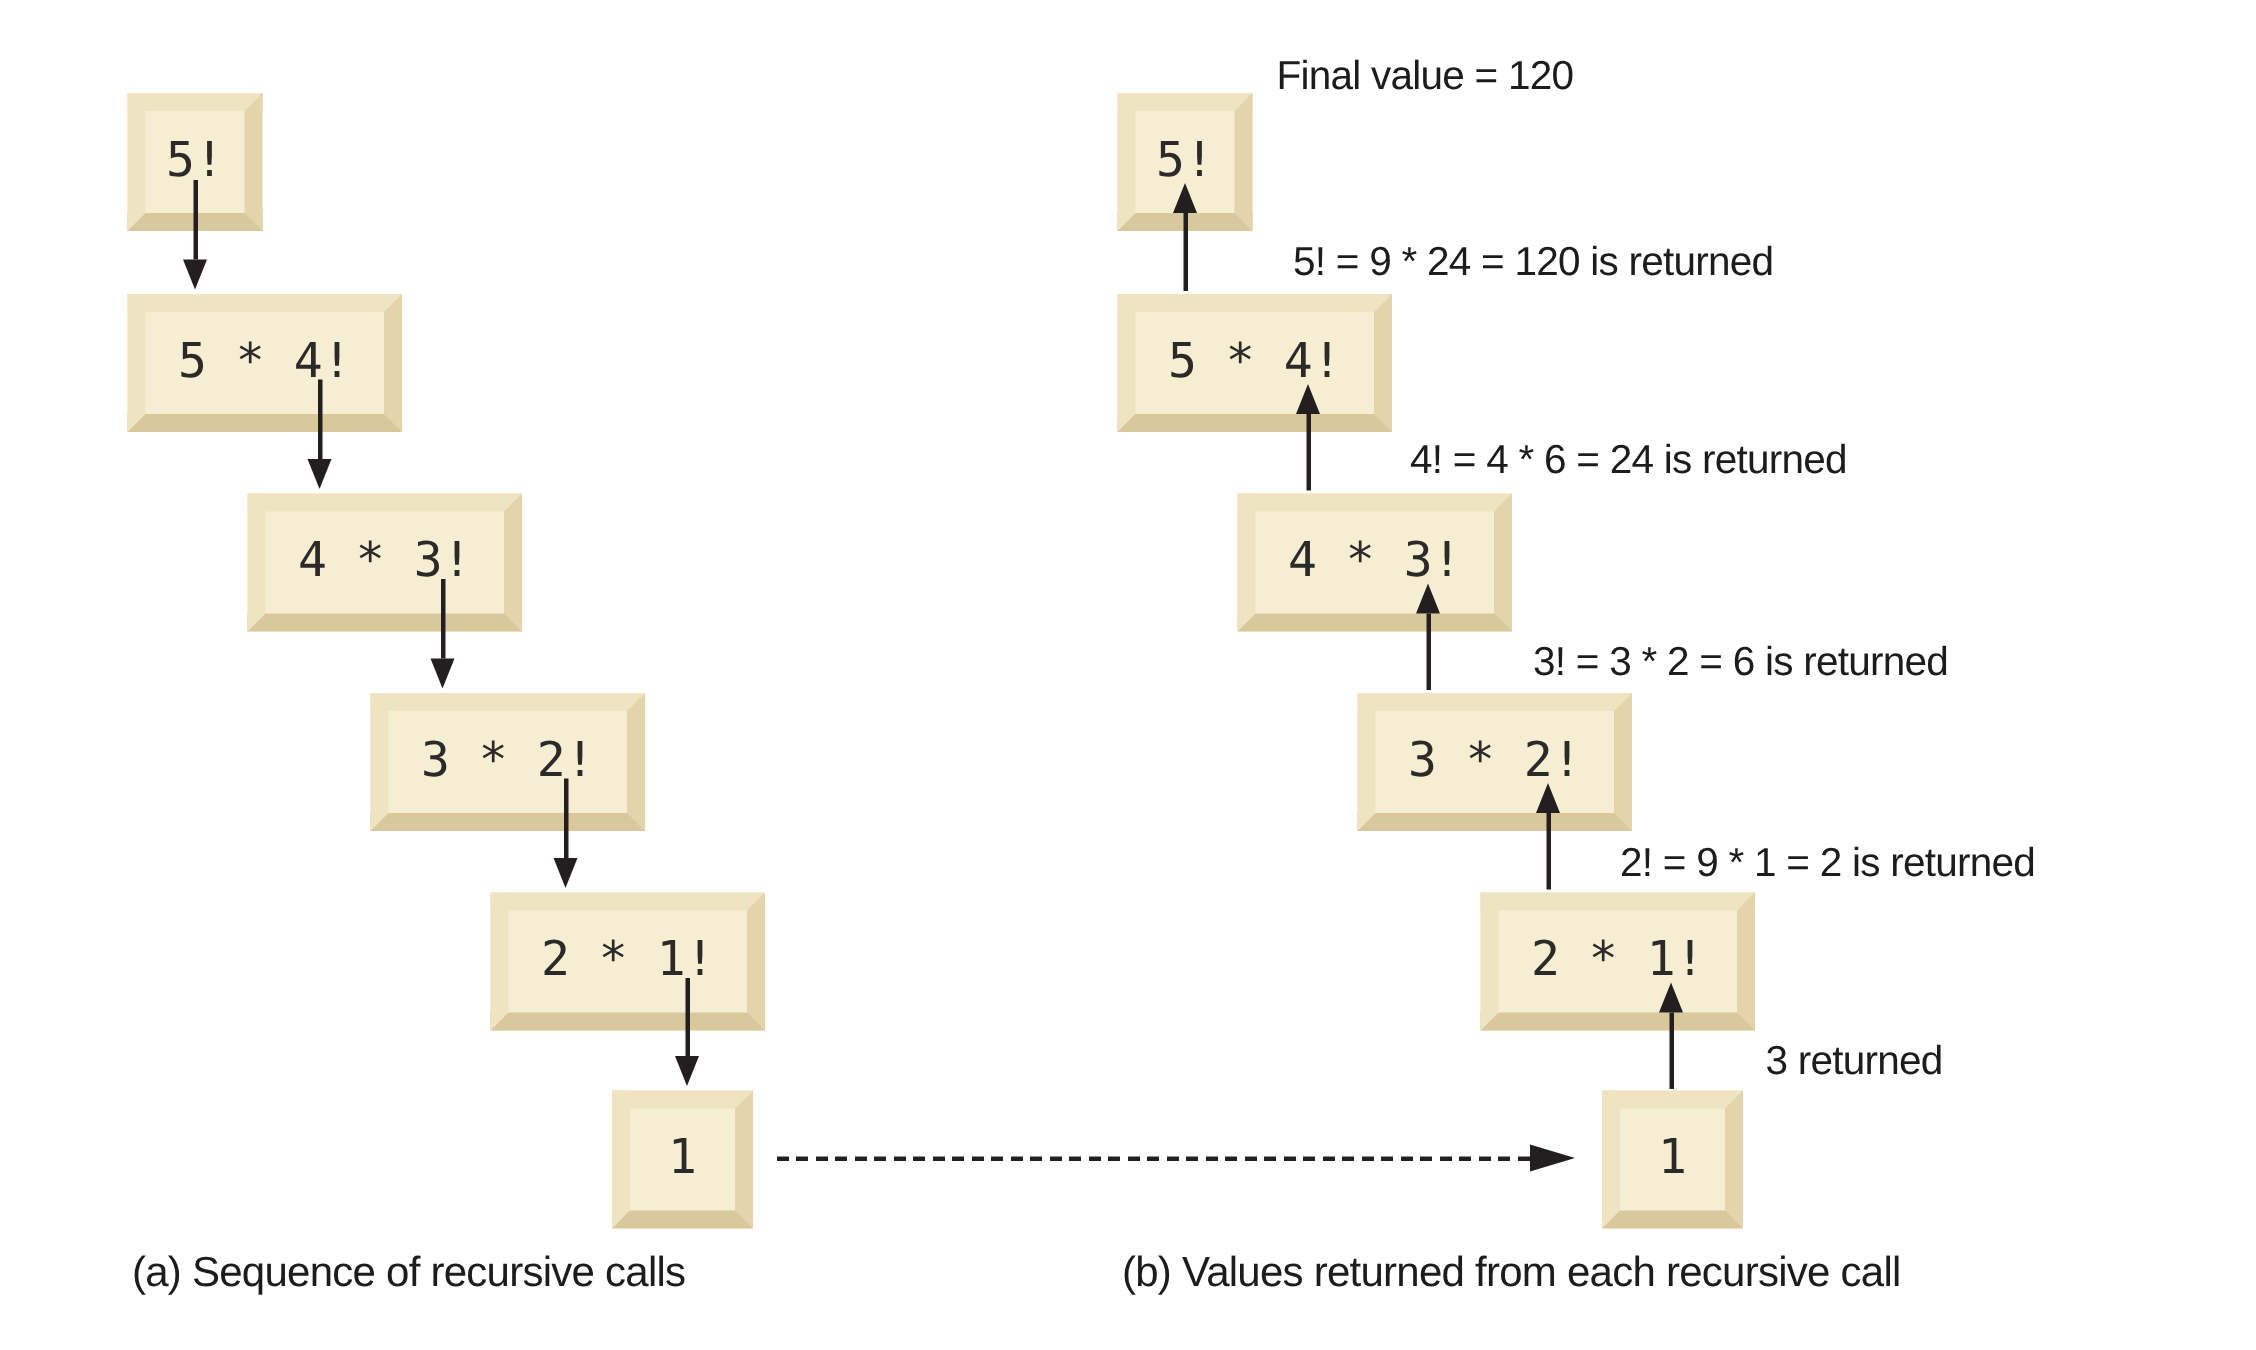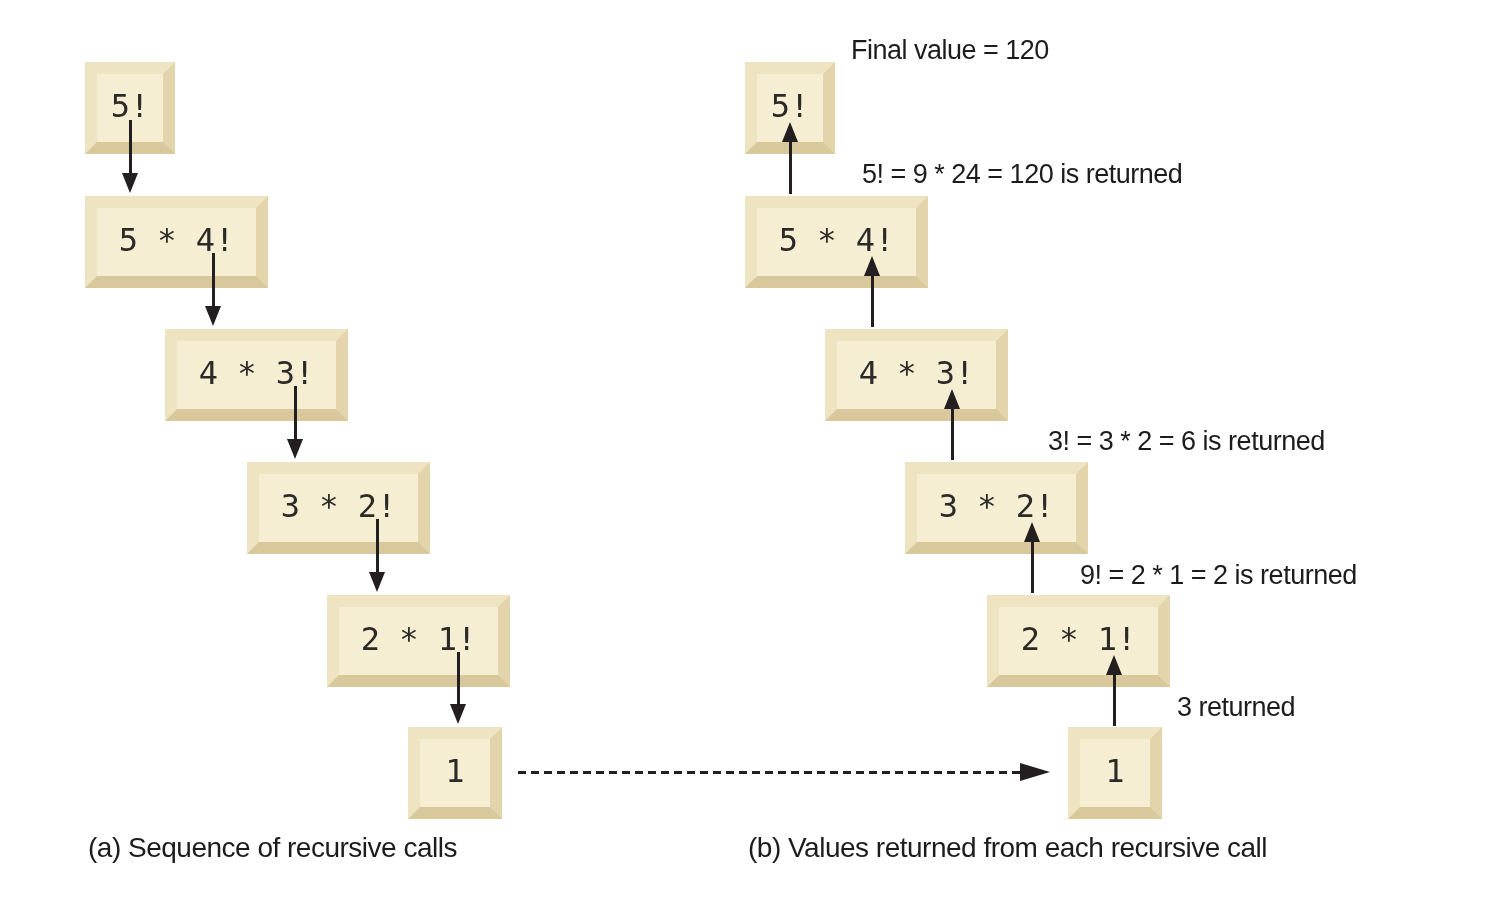--- a/index.html
+++ b/index.html
@@ -143,20 +143,21 @@
     <div class="arrow-line" style="left:1113px;top:675px;height:51px"></div>
   </div>
 
   <div>
     <div class="dash-line" style="left:518px;top:771px;width:502px"></div>
     <div class="head-right" style="left:1020px;top:763px"></div>
   </div>
 
   <div class="annotation" style="left:851px;top:36px">Final value = 120</div>
   <div class="annotation" style="left:862px;top:160px">5! = 9 * 24 = 120 is returned</div>
-  <div class="annotation" style="left:1048px;top:427px">3! = 3 * 2 = 6 is returned</div>
-  <div class="annotation" style="left:1080px;top:561px">9! = 2 * 1 = 2 is returned</div>
+  <div class="annotation" style="left:940px;top:292px">4! = 4 * 6 = 24 is returned</div>
+  <div class="annotation" style="left:1022px;top:427px">3! = 3 * 2 = 6 is returned</div>
+  <div class="annotation" style="left:1080px;top:561px">2! = 9 * 1 = 2 is returned</div>
   <div class="annotation" style="left:1177px;top:693px">3 returned</div>
 
   <div class="caption" style="left:748px;top:833px">(b) Values returned from each recursive call</div>
   <div class="caption" style="left:88px;top:833px">(a) Sequence of recursive calls</div>
 
 </div>
 
 </body></html>

